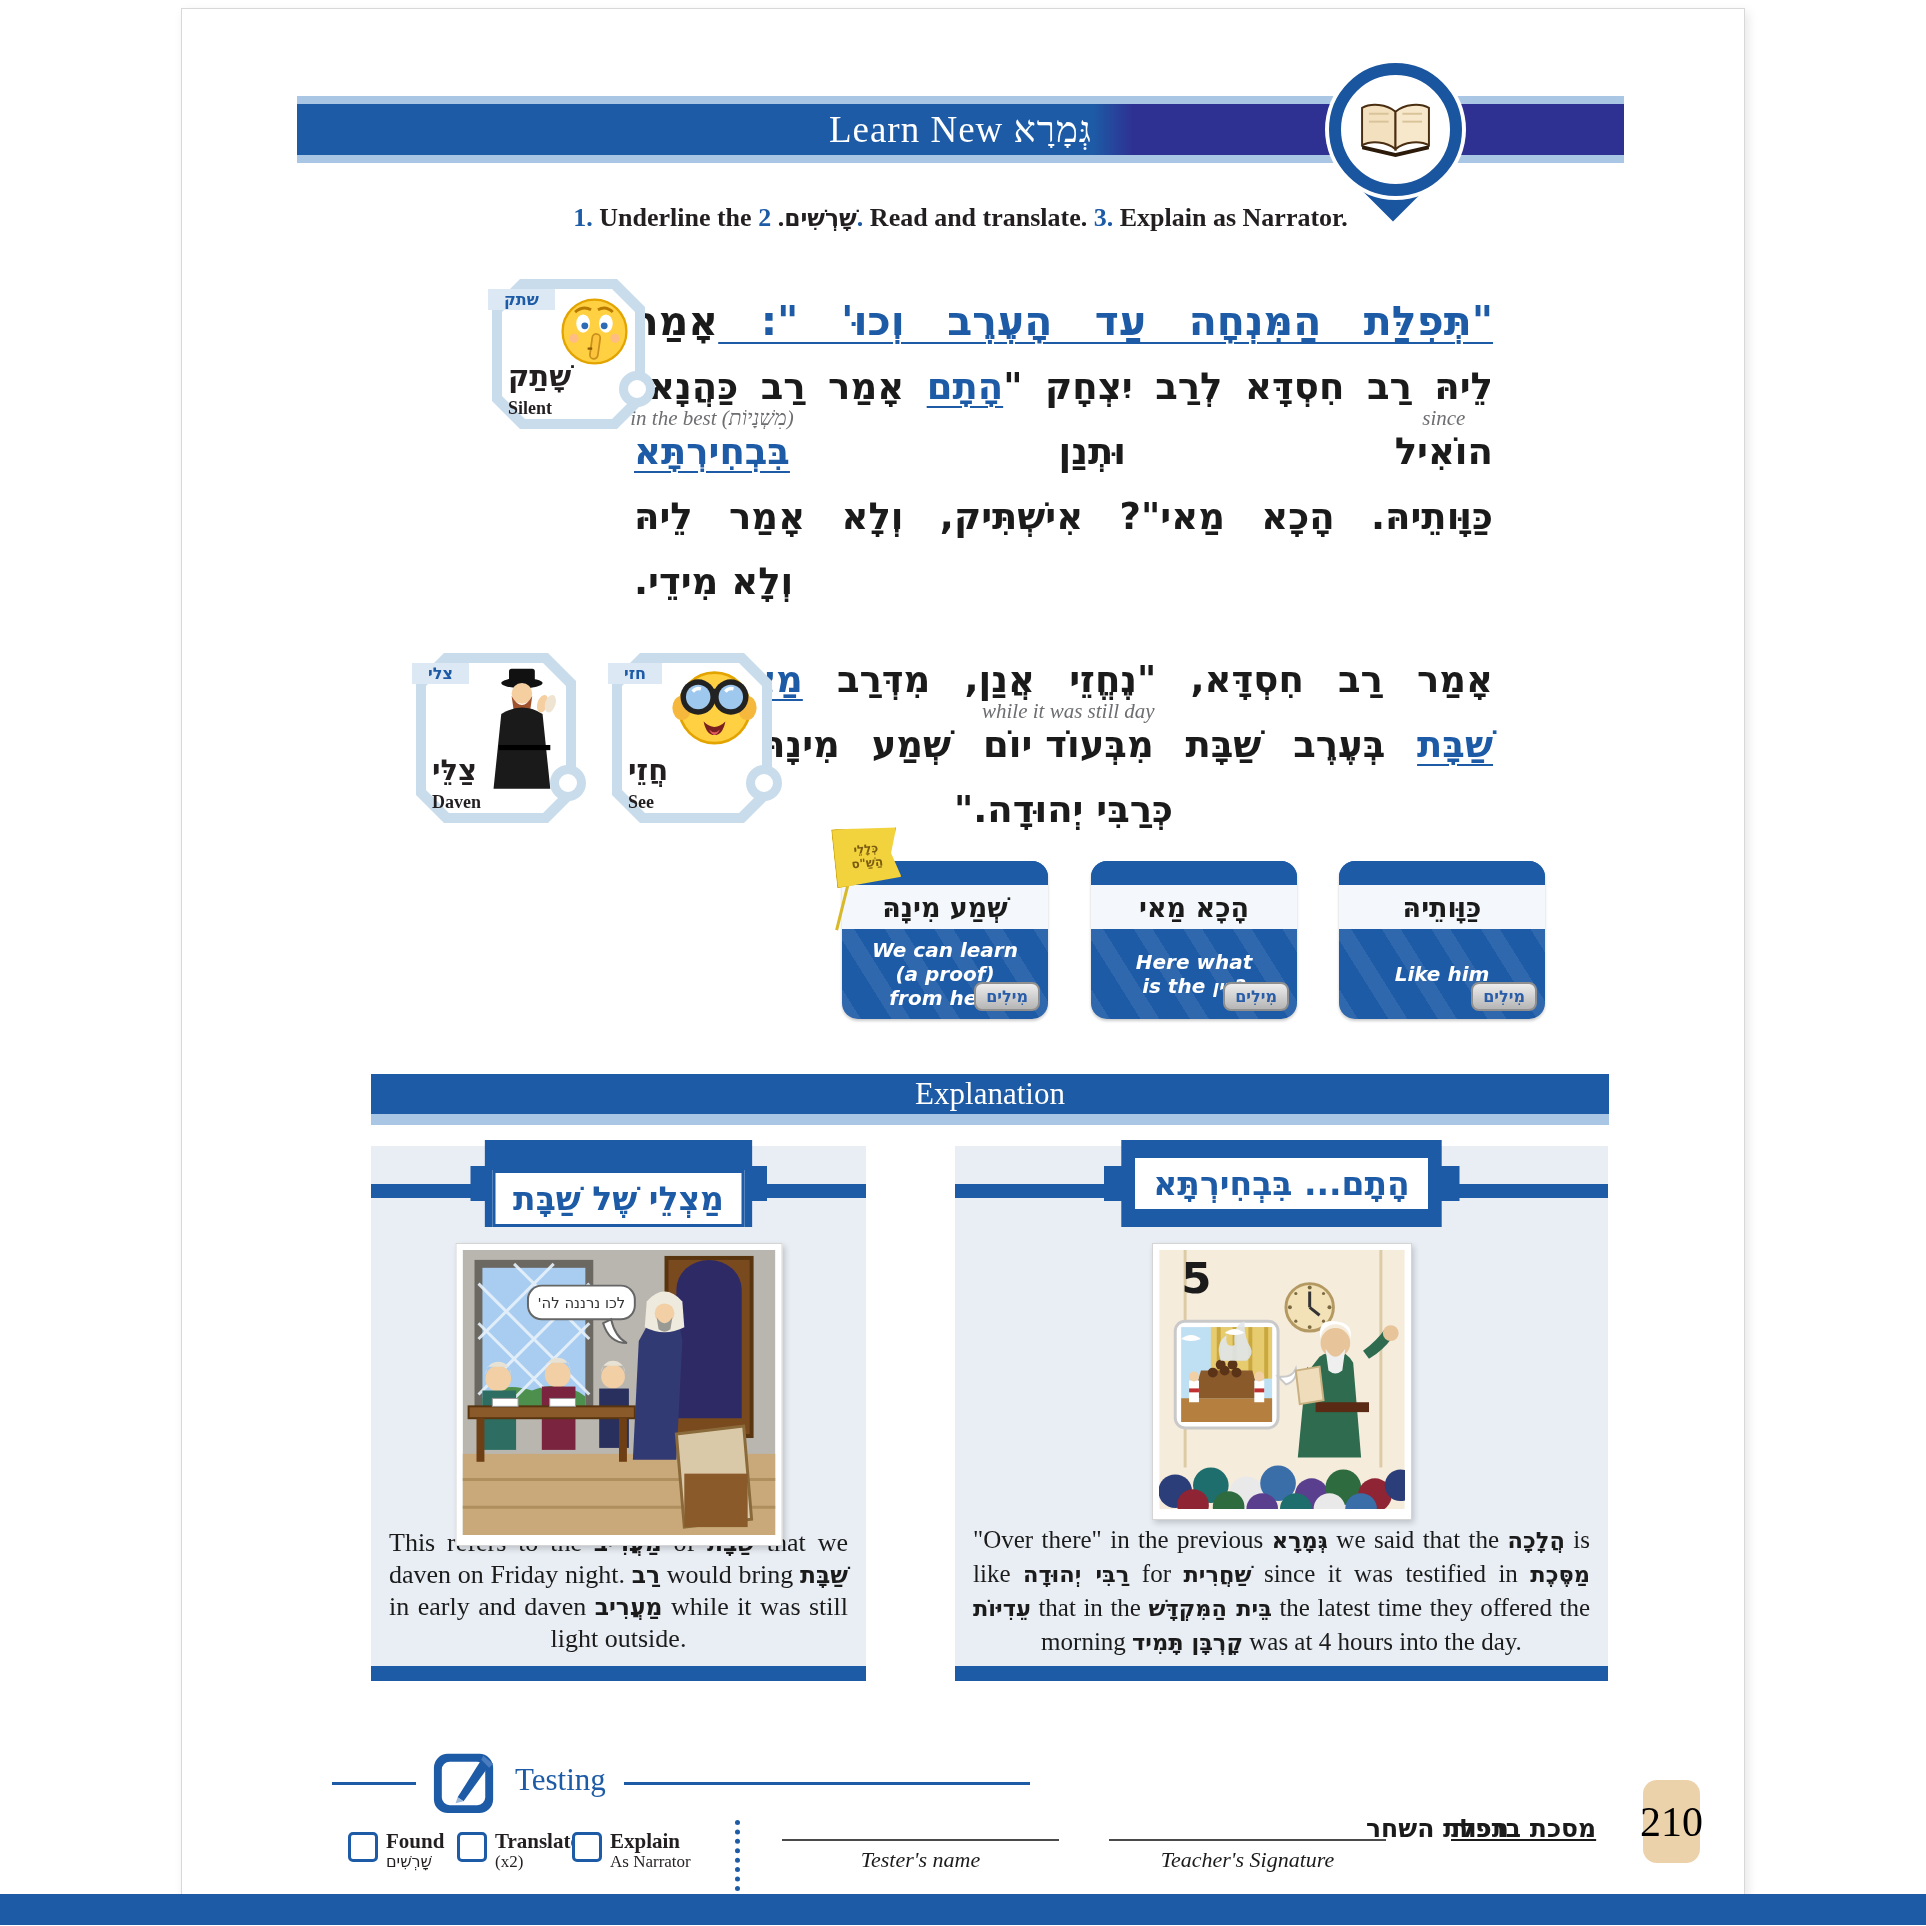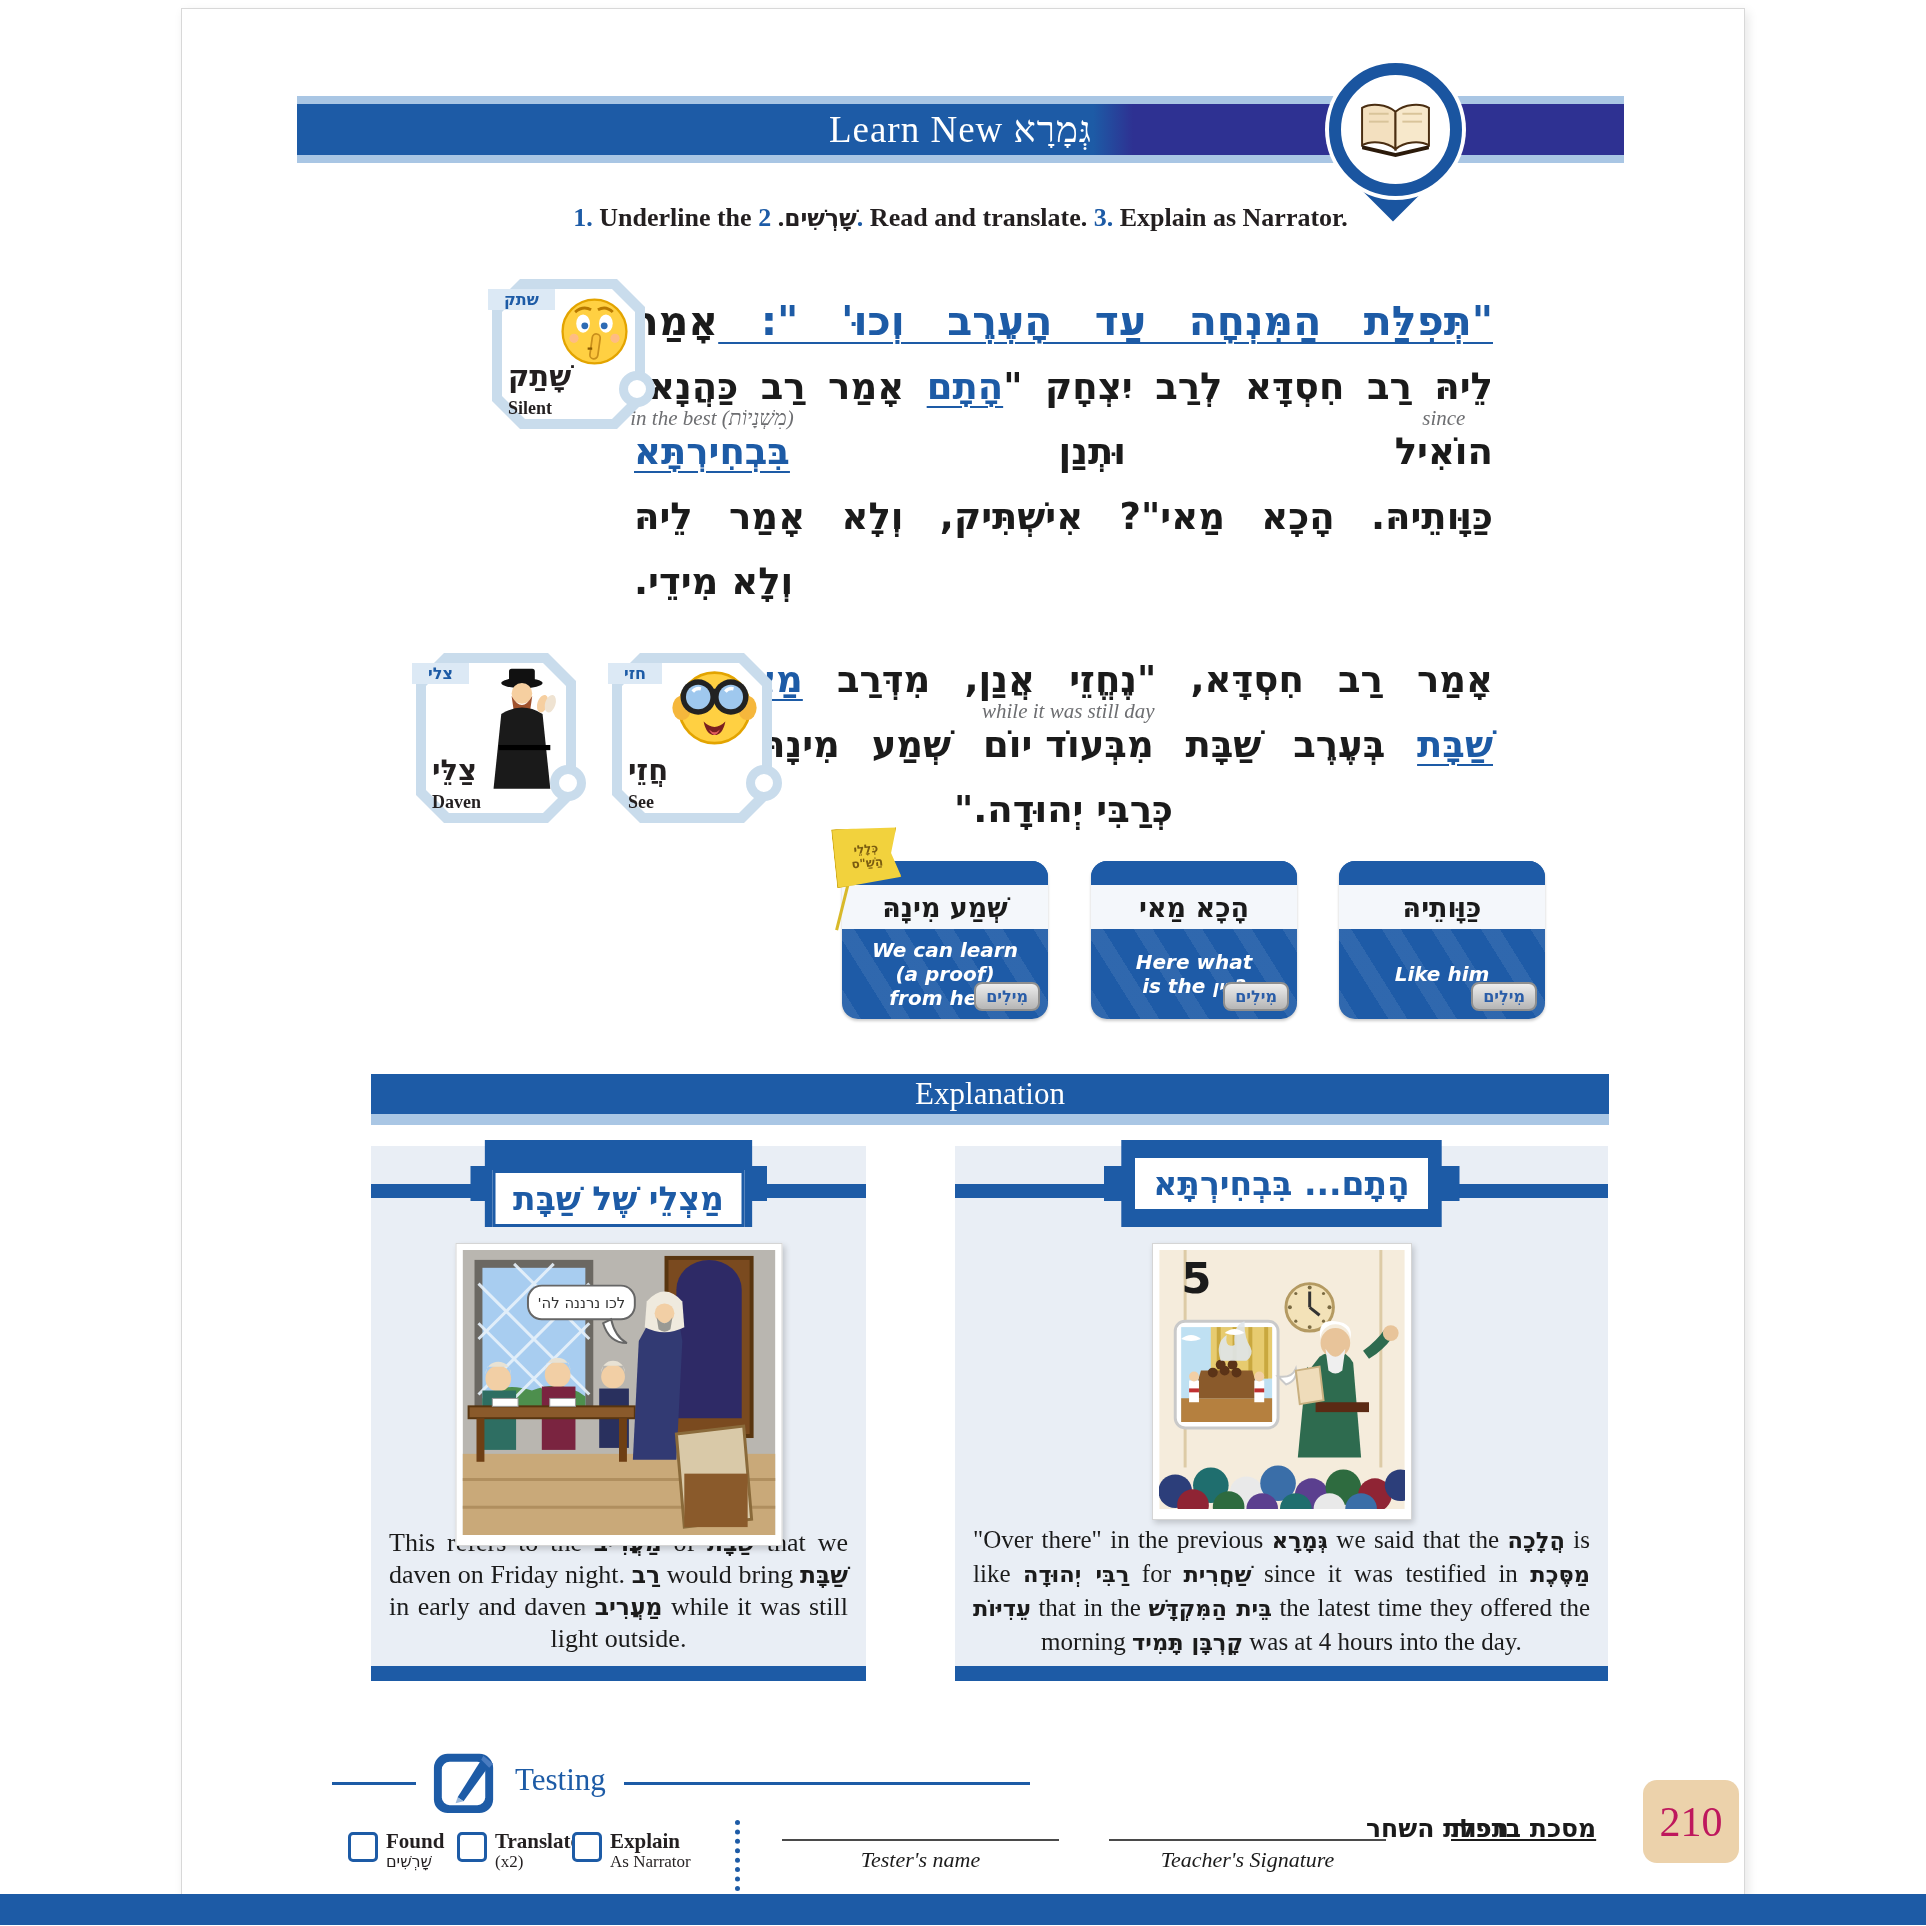--- a/index.html
+++ b/index.html
@@ -96,22 +96,22 @@
   .check-item{position:absolute;top:1830px;display:flex;align-items:flex-start;gap:8px;}
   .checkbox{width:24px;height:24px;border:3px solid #1d5ba6;border-radius:5px;background:#fff;margin-top:2px;}
   .chk-label{font:700 21px "Liberation Serif",serif;line-height:1.05;}
   .chk-sub{font:400 17px "Liberation Serif",serif;}
   .chk-sub.hebrew{font-family:"DejaVu Sans",sans-serif;font-size:16px;}
   .dot-div{position:absolute;left:735px;top:1820px;height:71px;border-left:5px dotted #1d5ba6;}
   .sig{position:absolute;top:1839px;text-align:center;}
   .sig .ln{height:2px;background:#4a4a4a;margin-bottom:6px;}
   .sig .lbl{font:italic 22px "Liberation Serif",serif;color:#1b1b1b;}
   .footer-he{position:absolute;top:1814px;font:700 25px "DejaVu Sans",sans-serif;direction:rtl;color:#1b1b1b;}
-  .page-badge{position:absolute;left:1643px;top:1780px;width:96px;height:83px;background:#ecd2ab;border-radius:14px;
-      display:flex;align-items:center;justify-content:center;font:400 42px "Liberation Serif",serif;color:#be185d;}
+  .page-badge{position:absolute;left:1643px;top:1780px;width:57px;height:83px;background:#ecd2ab;border-radius:14px;
+      display:flex;align-items:center;justify-content:center;font:400 42px "Liberation Serif",serif;color:#000000;}
   .bottom-bar{position:absolute;left:0;top:1894px;width:1927px;height:31px;background:#1d5ba6;}
 </style>
 </head>
 <body>
 
 <div class="stage">
   <div class="page"></div>
 
   <div class="top-banner">
     <div class="banner-title">Learn New גְּמָרָא</div>

